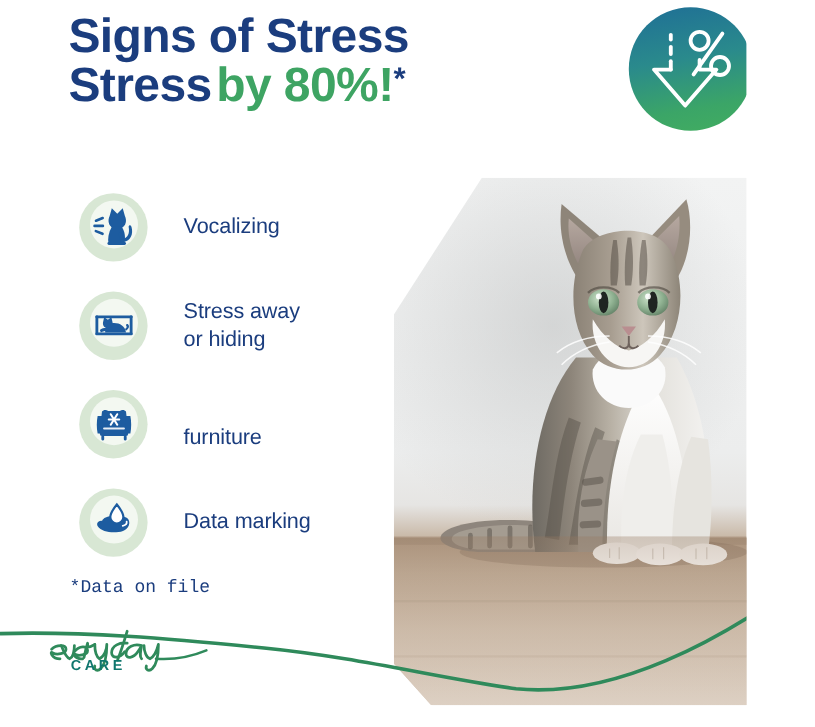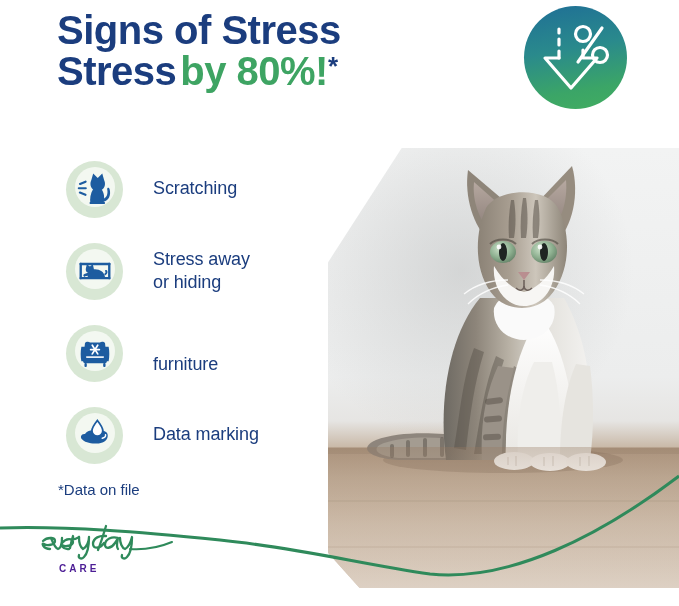--- a/index.html
+++ b/index.html
@@ -5,24 +5,25 @@
   html, body {
     margin: 0;
     padding: 0;
     background: #ffffff;
   }
   body {
     font-family: "Liberation Sans", sans-serif;
   }
   #stage {
     position: relative;
-    width: 679px;
+    width: 603px;
     height: 606px;
     background: #ffffff;
     overflow: hidden;
+    padding-left: 19px;
   }
 
   
   .photo-panel {
     position: absolute;
     left: 328px;
     top: 148px;
     width: 351px;
     height: 440px;
     overflow: hidden;
@@ -132,36 +133,37 @@
     letter-spacing: -0.1px;
   }
 
   
   .footnote {
     position: absolute;
     left: 58px;
     top: 481px;
     color: #1b3d7e;
     font-size: 15px;
+    font-family: Liberation Mono, monospace;
   }
 
   
   .logo {
     position: absolute;
     left: 34px;
     top: 514px;
     width: 170px;
     height: 56px;
   }
   .logo-care {
     position: absolute;
     left: 25px;
-    top: 49px;
-    color: #4c1d95;
-    font-size: 10px;
+    top: 33px;
+    color: #0f766e;
+    font-size: 12px;
     font-weight: 700;
     letter-spacing: 3px;
   }
 
   
   .swoosh {
     position: absolute;
     left: 0;
     top: 470px;
     width: 679px;
@@ -349,21 +351,21 @@
             <path d="M20 22 C 17 27, 16 33, 17 38 L 31 38 C 33 32, 32 26, 29 22 Z"></path>
 
             <path d="M26 28 C 27 32, 28 35, 28 38 L 31 38 C 31 34, 30 30, 29 27 Z"></path>
 
             <path d="M31 36 C 37 35, 40 29, 38 22 C 37.4 20, 35.6 20, 35.4 22 C 36.6 28, 34.6 32, 30.6 33 Z"></path>
 
             <rect x="16" y="36" width="17" height="2.6" rx="1.3"></rect>
           </g>
         </svg>
       </div>
-      <div class="sym-label">Scratching</div>
+      <div class="sym-label">Vocalizing</div>
     </div>
 
     <div class="sym-row">
       <div class="sym-circle">
         <svg viewBox="0 0 44 44" width="40" height="40">
           <g fill="#1d5ca0">
 
             <rect x="5" y="13" width="34" height="2.6" rx="1"></rect>
             <rect x="5" y="13" width="2.6" height="18" rx="1"></rect>
             <rect x="36.4" y="13" width="2.6" height="18" rx="1"></rect>

